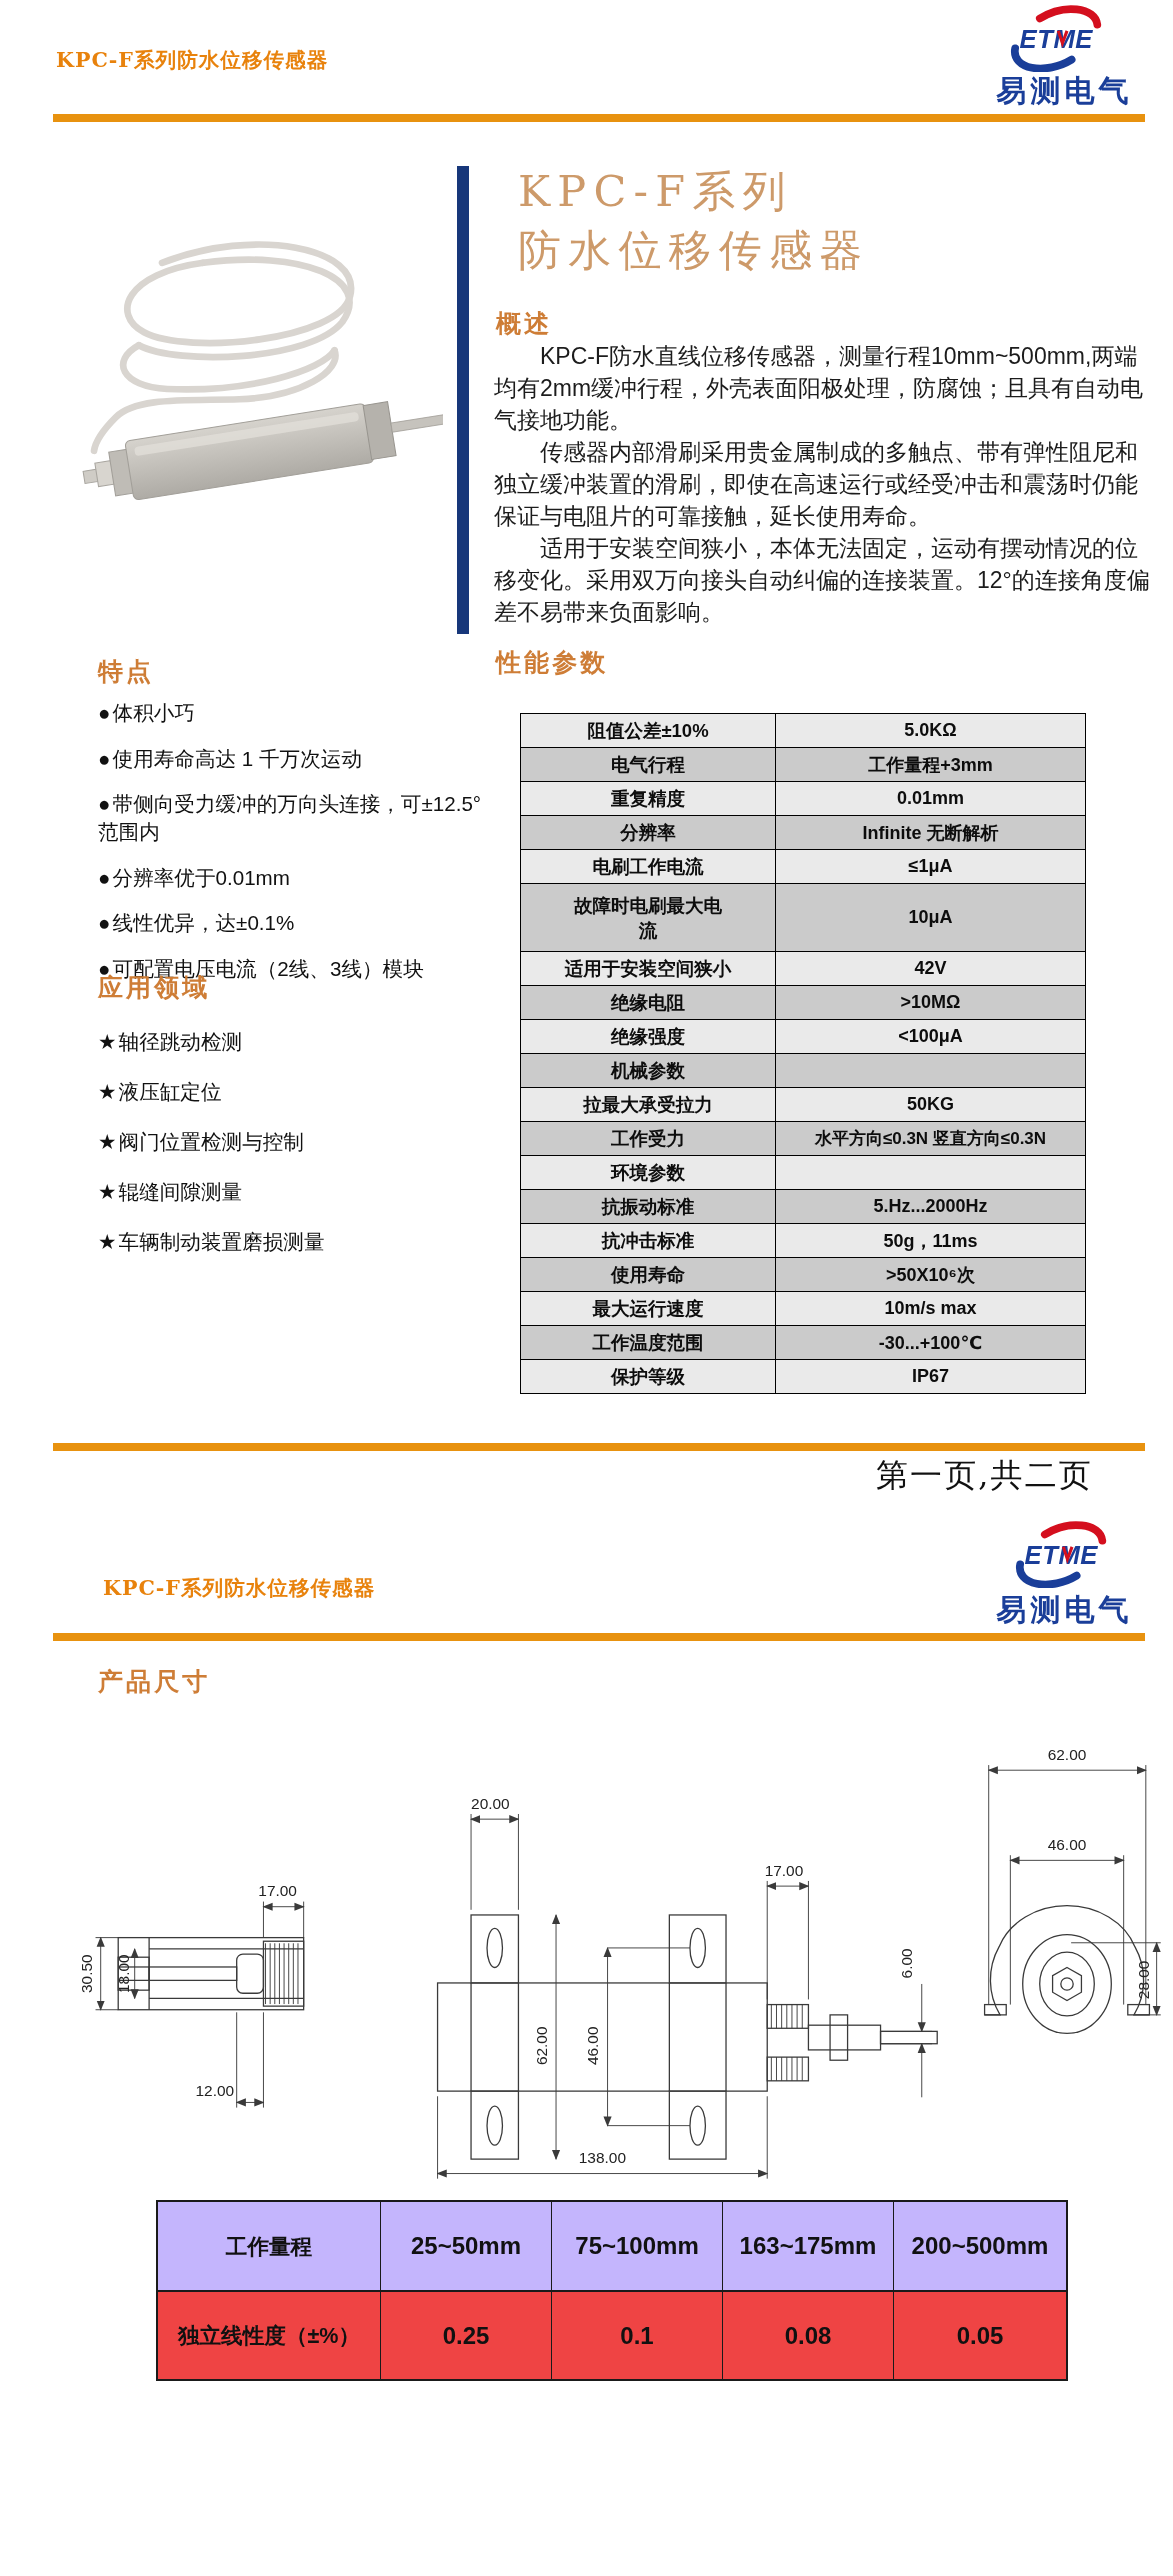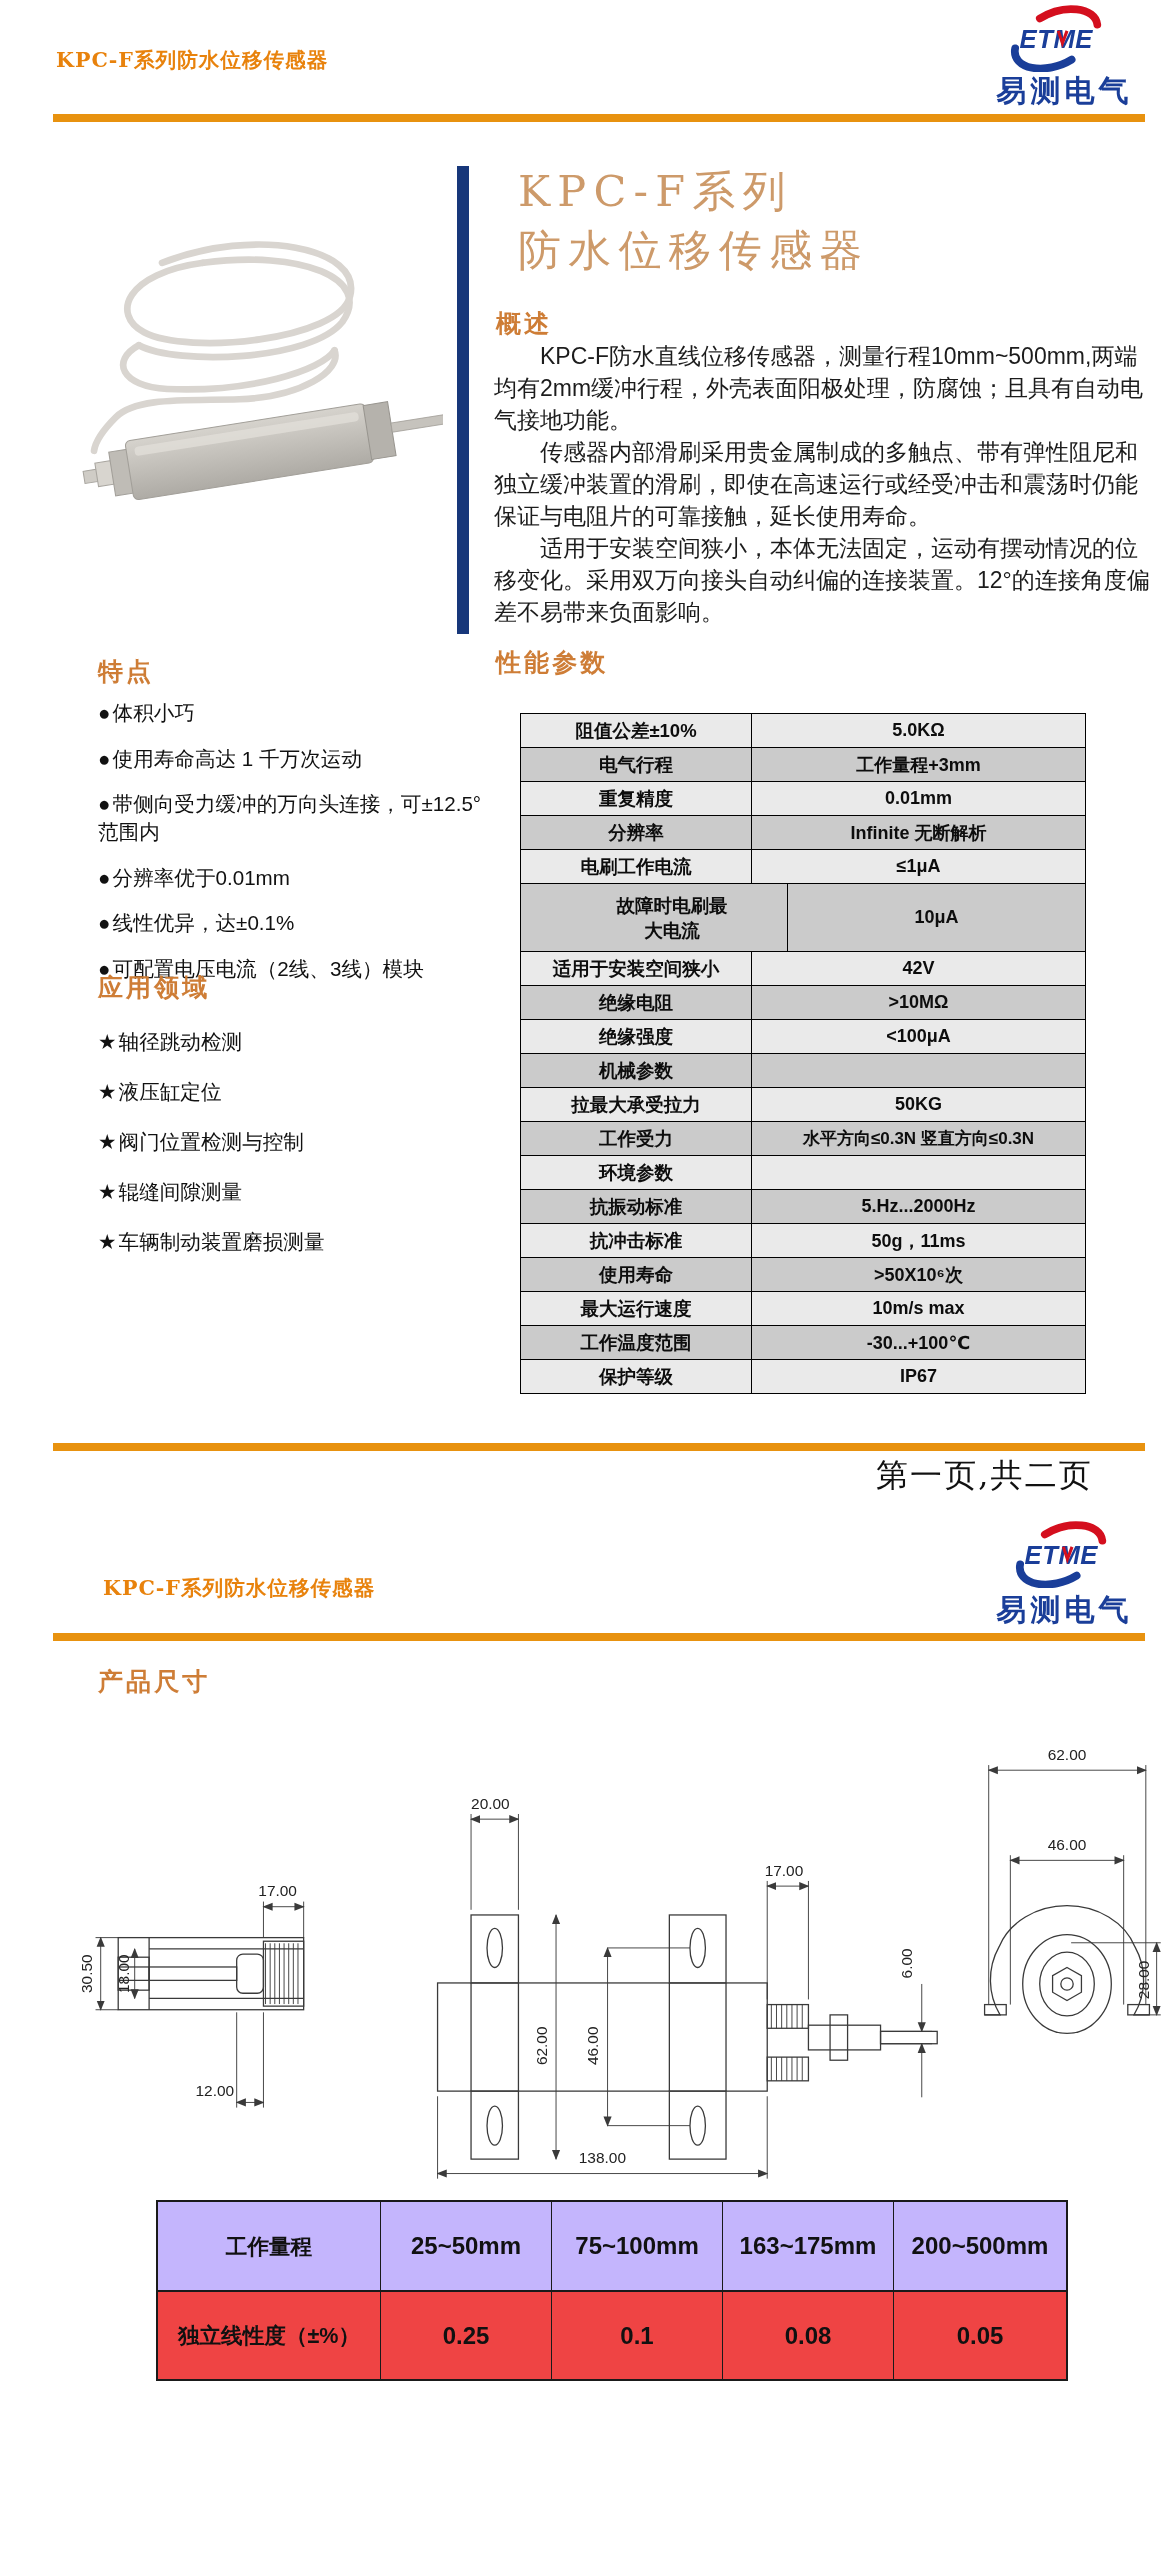--- a/index.html
+++ b/index.html
@@ -23,25 +23,25 @@
   .feat-list li{margin-bottom:17.5px;}
   .feat-list li::before{content:"●";margin-right:2.1px;}
   .app-list{width:402px;font-size:20.6px;line-height:26px;color:#111;}
   .app-list li{margin-bottom:24px;}
   .app-list li::before{content:"★";margin-right:2.1px;}
   
   .spec-table{left:520px;top:713px;width:564px;border:1.5px solid #000;}
   .srow{display:flex;border-bottom:1px solid #000;}
   .srow:last-child{border-bottom:none;}
   .scell{display:flex;align-items:center;justify-content:center;text-align:center;font-weight:bold;color:#0d0d0d;}
-  .slabel{width:231px;border-right:1px solid #000;font-size:18.5px;padding:0 4.1px;box-sizing:border-box;text-align:center;}
+  .slabel{width:255px;border-right:1px solid #000;font-size:18.5px;padding:0 4.1px;box-sizing:border-box;text-align:center;}
   .svalue{flex:1;font-size:18px;padding:0 3.1px;box-sizing:border-box;}
   .h1{height:33px;}
   .h2{height:67px;}
-  .h2 .slabel{padding:8px 52px;margin-left:36px;}
+  .h2 .slabel{padding:8px 52px;}
   .light{background:#EAEAEA;}
   .gray{background:#CBCBCB;}
   
   .range-table{left:156px;top:2200px;width:908px;border:2.1px solid #1a1a1a;box-sizing:content-box;}
   .rrow{display:flex;}
   .rrow1{height:88px;background:#c4b5fd;border-bottom:2.1px solid #1a1a1a;}
   .rrow2{height:87px;background:#ef4444;}
   .rcell{display:flex;align-items:center;justify-content:center;text-align:center;
          font-size:24px;font-weight:bold;color:#111;border-right:1.5px solid #1a1a1a;box-sizing:border-box;}
   .rcell:last-child{border-right:none;}

